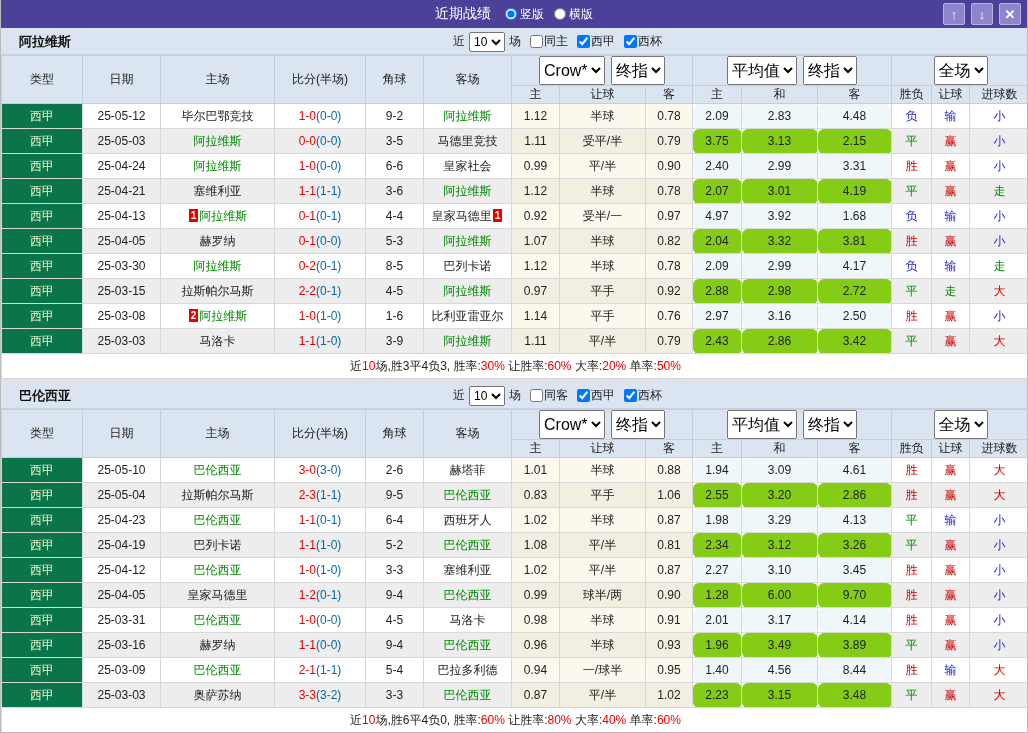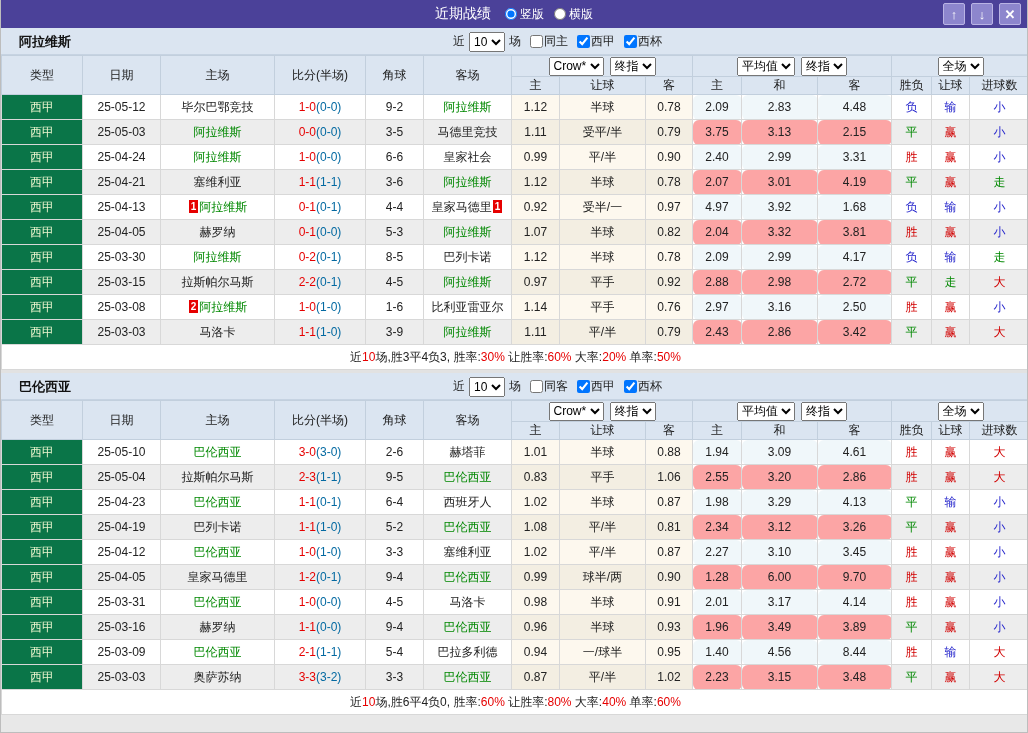--- a/index.html
+++ b/index.html
@@ -30,30 +30,30 @@
              display:flex; align-items:center; font-size:12px; color:#222; white-space:nowrap; }
   .filters select { font-size:12px; height:20px; margin:0 4px; }
   .filters input[type=checkbox] { width:13px; height:13px; margin:0 1px 0 9px; }
 
   
   table { width:1028px; table-layout:fixed; border-collapse:collapse; }
   thead th, thead td { background:#dbe5f1; border:1px solid #c2cfdd;
                        font-size:12px; font-weight:normal; color:#1b1b1b; text-align:center; padding:0; }
   .sel-row td { height:21px; }
   .sub-row th { height:17px; }
-  thead select { font-size:12px; height:19px; margin:0 3px; vertical-align:middle; }
+  thead select { font-size:16px; height:29px; margin:0 3px; vertical-align:middle; }
 
   tbody td { height:25px; border:1px solid #d8d8d8; text-align:center;
              font-size:12px; color:#222; padding:0 1px; overflow:hidden; white-space:nowrap; }
   tr.odd  { background:#fff; }
   tr.even { background:#ededed; }
   td.asia { background:#fdf8ee; }
   tr.even td.asia { background:#f3eee2; }
   td.euro { background:#f0f7fa;border-radius:6px; }
-  tr.even td.euro { background:#fca5a5; }
+  tr.even td.euro { background:#84cc16; }
   td.league { background:#0a7548; color:#eef6cf; }
   .team-green { color:#008800; }
   .ft { color:#e60000; }
   .ht { color:#0369a1; }
   .badge { display:inline-block; background:#e60000; color:#fff; font-size:10px; font-weight:bold;
            line-height:13px; padding:0 2px; margin:0 1px; vertical-align:1px; }
   .o-red { color:#d10000; }
   .o-green { color:#008800; }
   .o-blue { color:#2525cc; }
 

